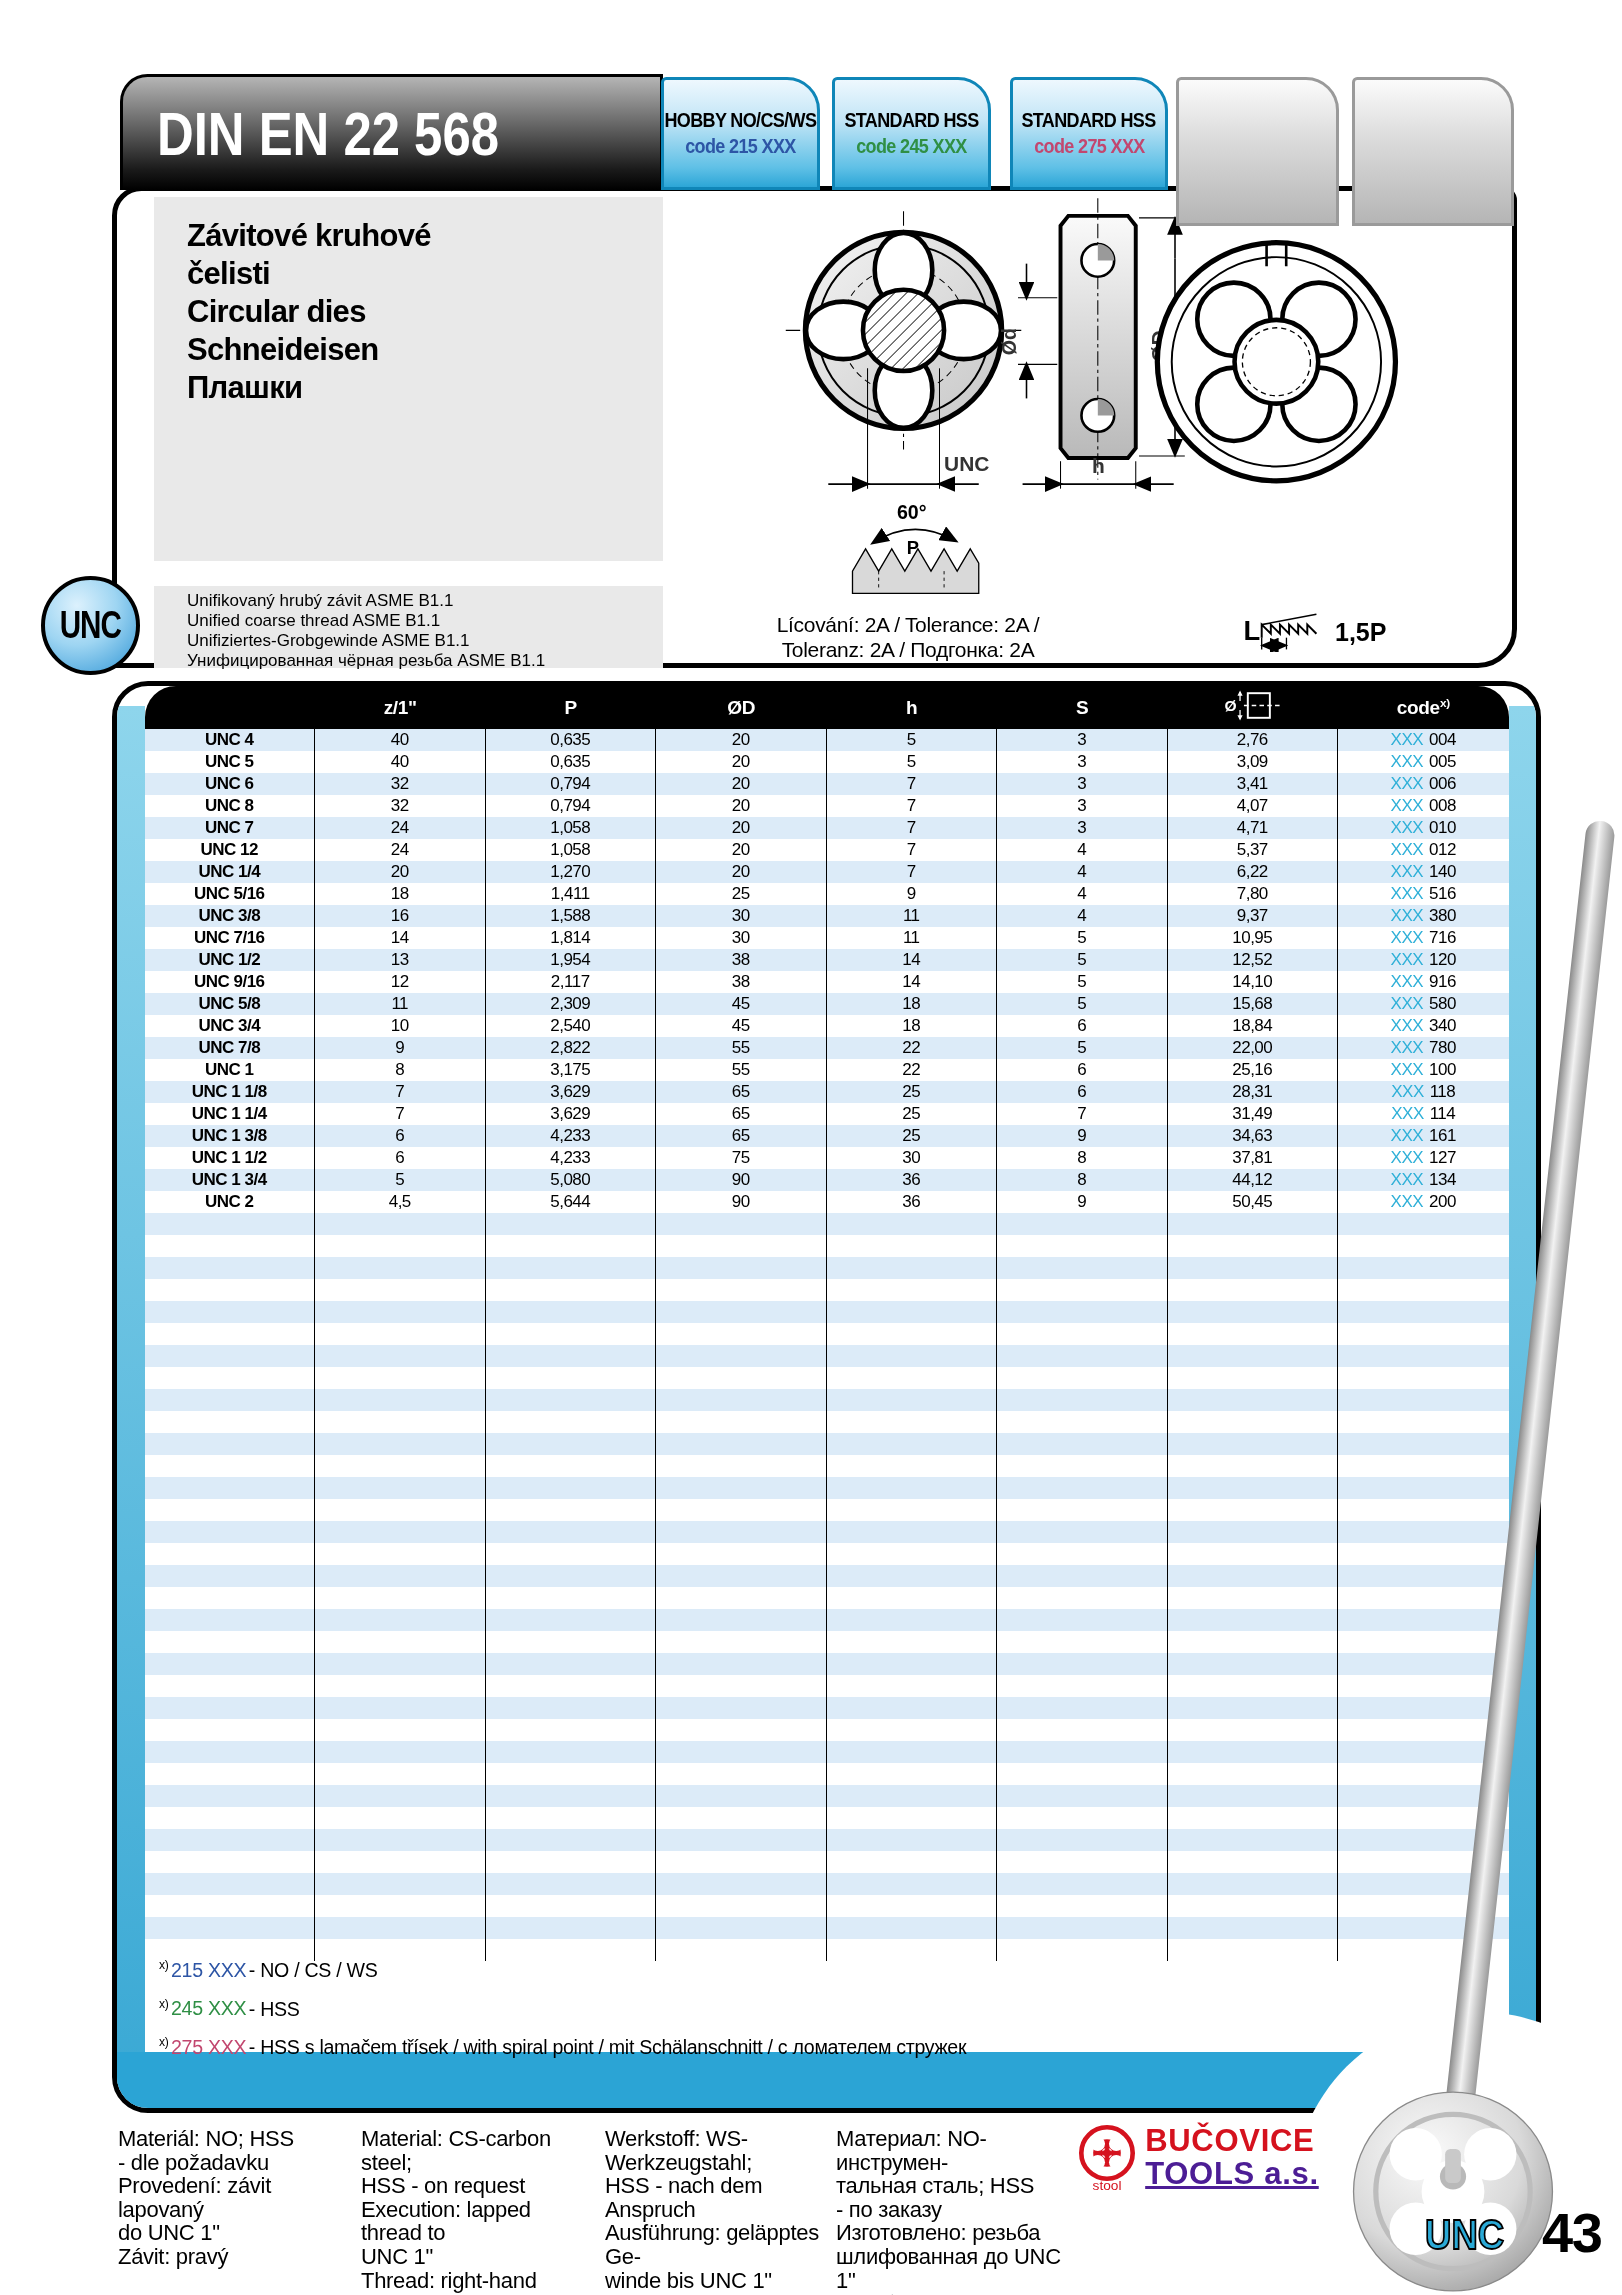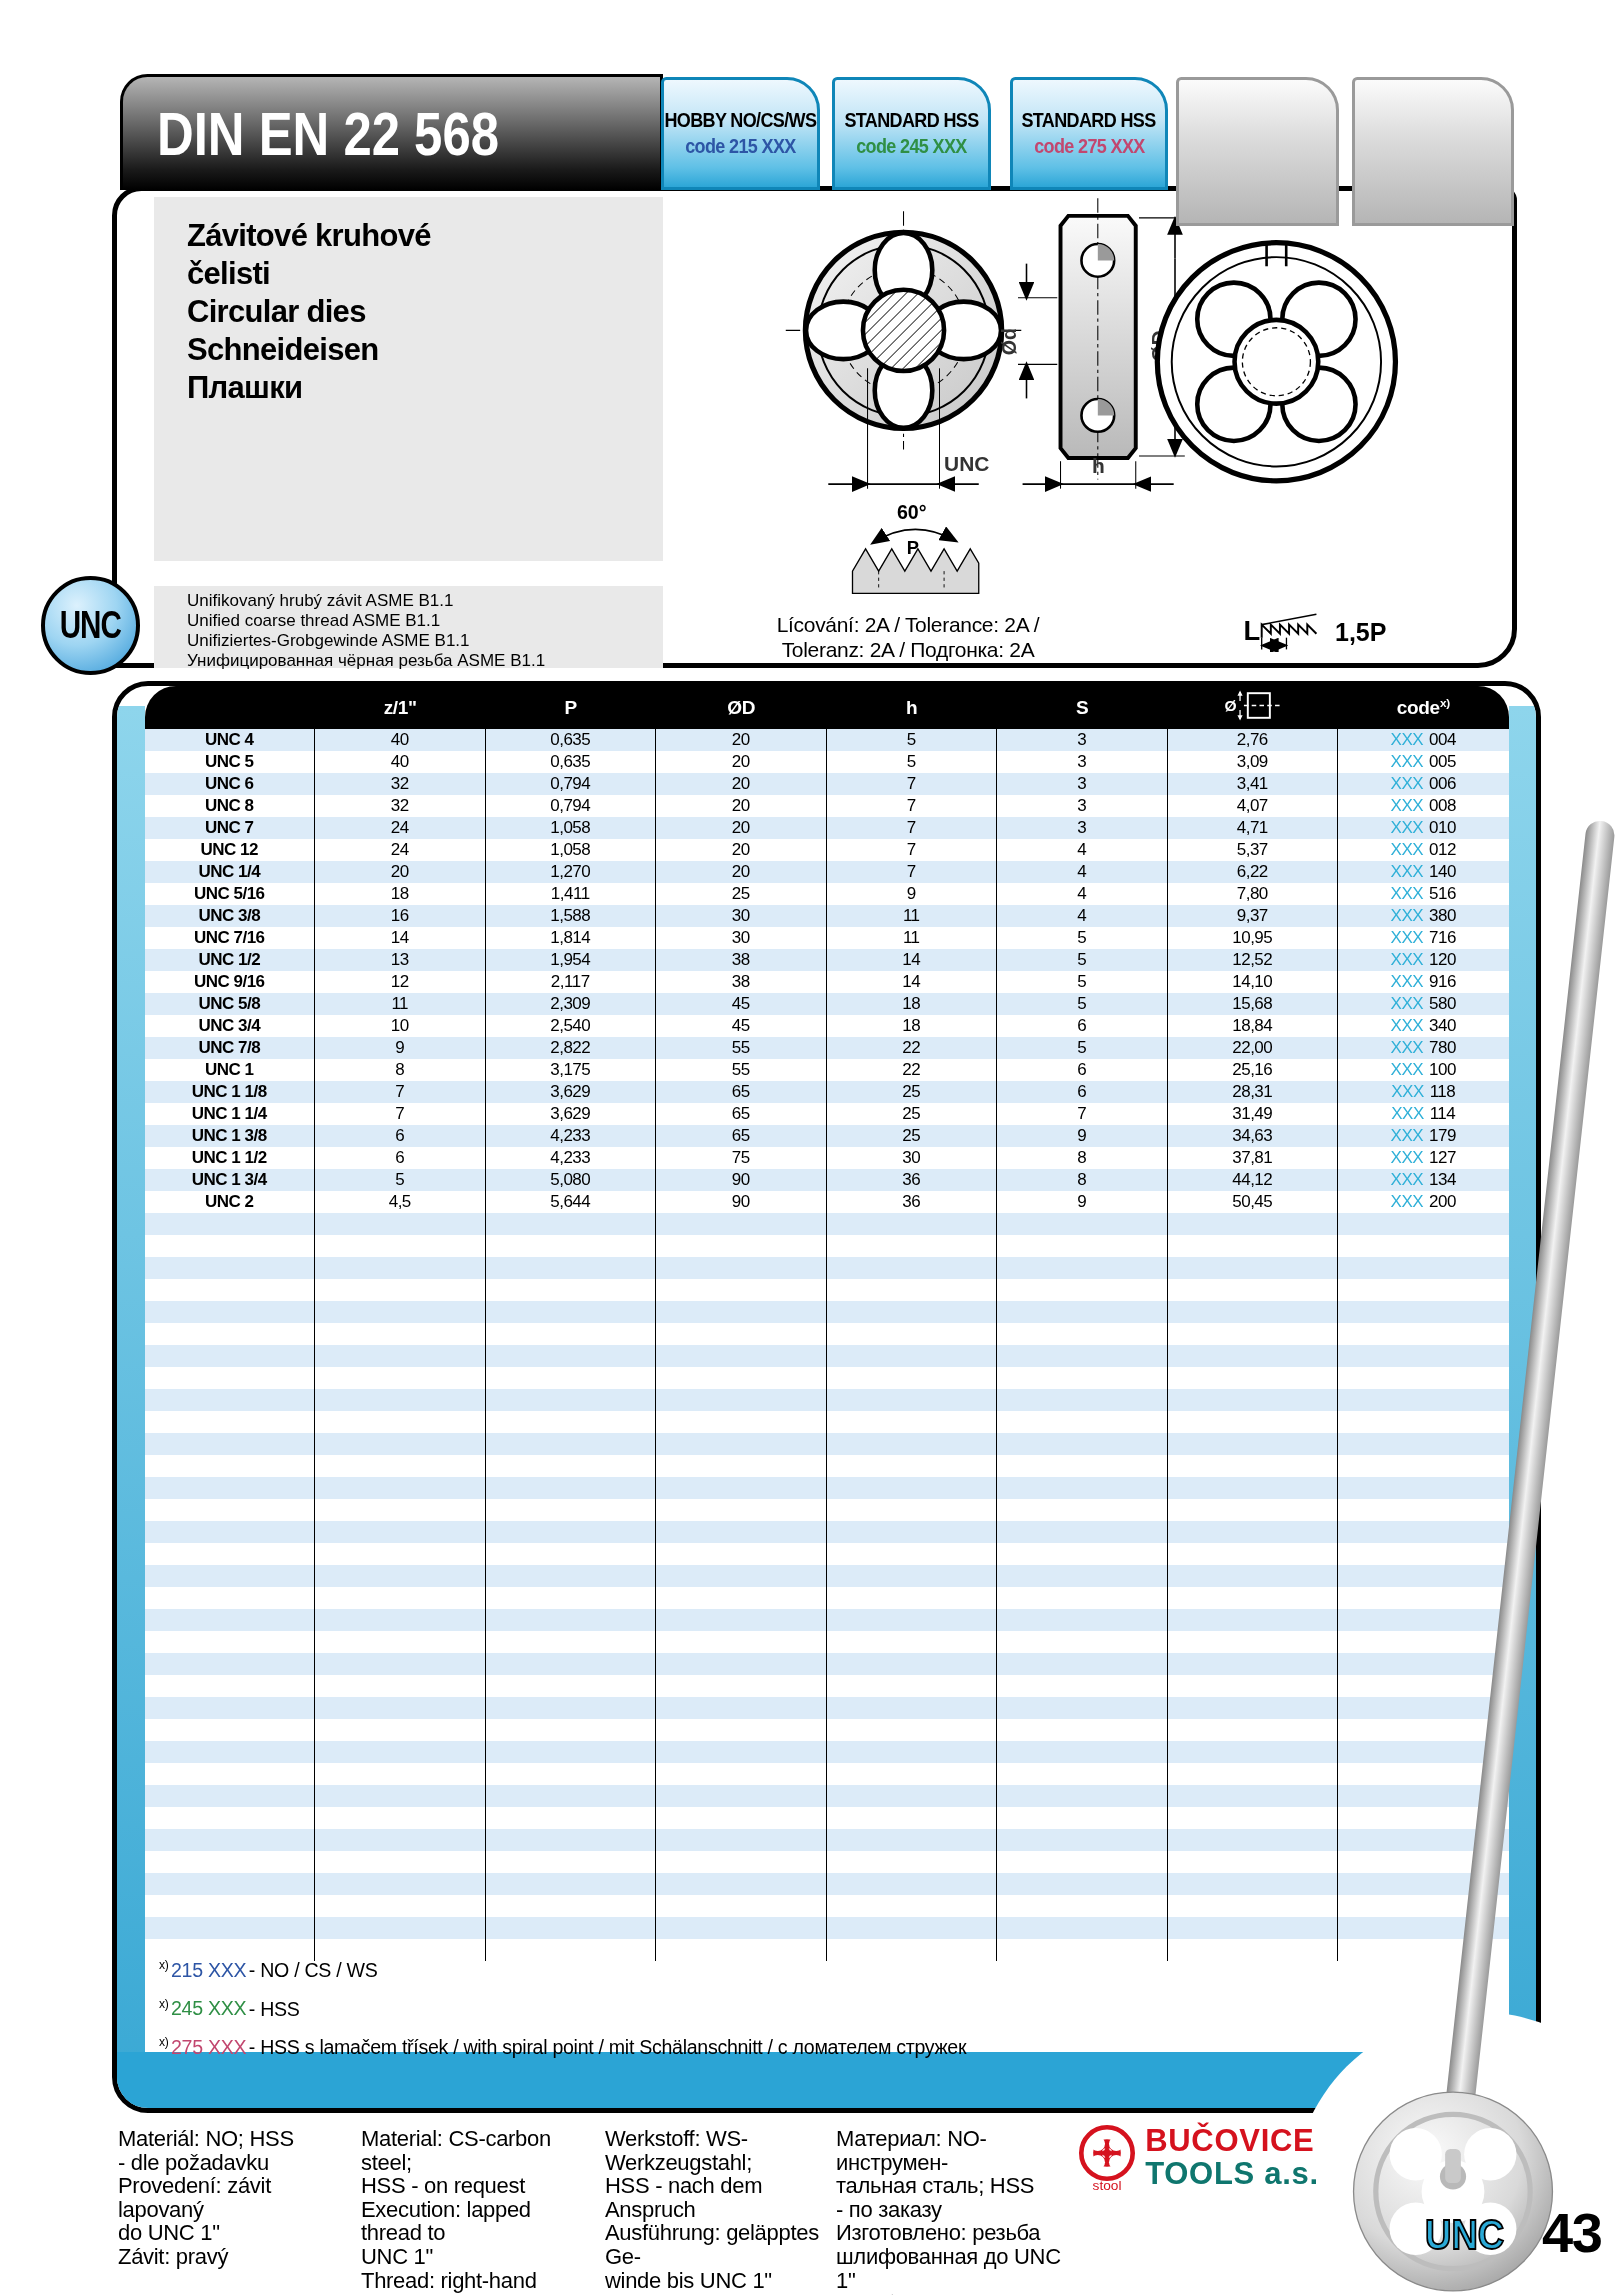--- a/index.html
+++ b/index.html
@@ -478,21 +478,21 @@
           <div class="row alt">
             <div class="cell name">UNC 1 3/8</div>
             <div class="cell">6</div>
             <div class="cell">4,233</div>
             <div class="cell">65</div>
             <div class="cell">25</div>
             <div class="cell">9</div>
             <div class="cell">34,63</div>
             <div class="cell">
               <span class="code-x" style="color: rgb(47, 176, 216);">XXX</span>
-              <span>179</span>
+              <span>161</span>
             </div>
           </div>
           <div class="row">
             <div class="cell name">UNC 1 1/2</div>
             <div class="cell">6</div>
             <div class="cell">4,233</div>
             <div class="cell">75</div>
             <div class="cell">30</div>
             <div class="cell">8</div>
             <div class="cell">37,81</div>
@@ -963,18 +963,18 @@
         <circle cx="58" cy="30" r="11" fill="#fff"></circle>
         <circle cx="30" cy="58" r="11" fill="#fff"></circle>
         <circle cx="58" cy="58" r="11" fill="#fff"></circle>
         <circle cx="44" cy="44" r="8" fill="#fff"></circle>
         <path d="M44 30 L48 40 L58 44 L48 48 L44 58 L40 48 L30 44 L40 40 Z" fill="#d5121e"></path>
       </svg>
       <div class="caption" style="color: rgb(213, 18, 30);">stool</div>
     </div>
     <div class="name">
       <div class="l1" style="color: rgb(213, 18, 30);">BUČOVICE</div>
-      <div class="l2" style="color: #0f766e;">TOOLS a.s.</div>
+      <div class="l2" style="color: #4c1d95; text-decoration: underline;">TOOLS a.s.</div>
     </div>
   </div>
 
 </div>
 
 
 </body></html>

